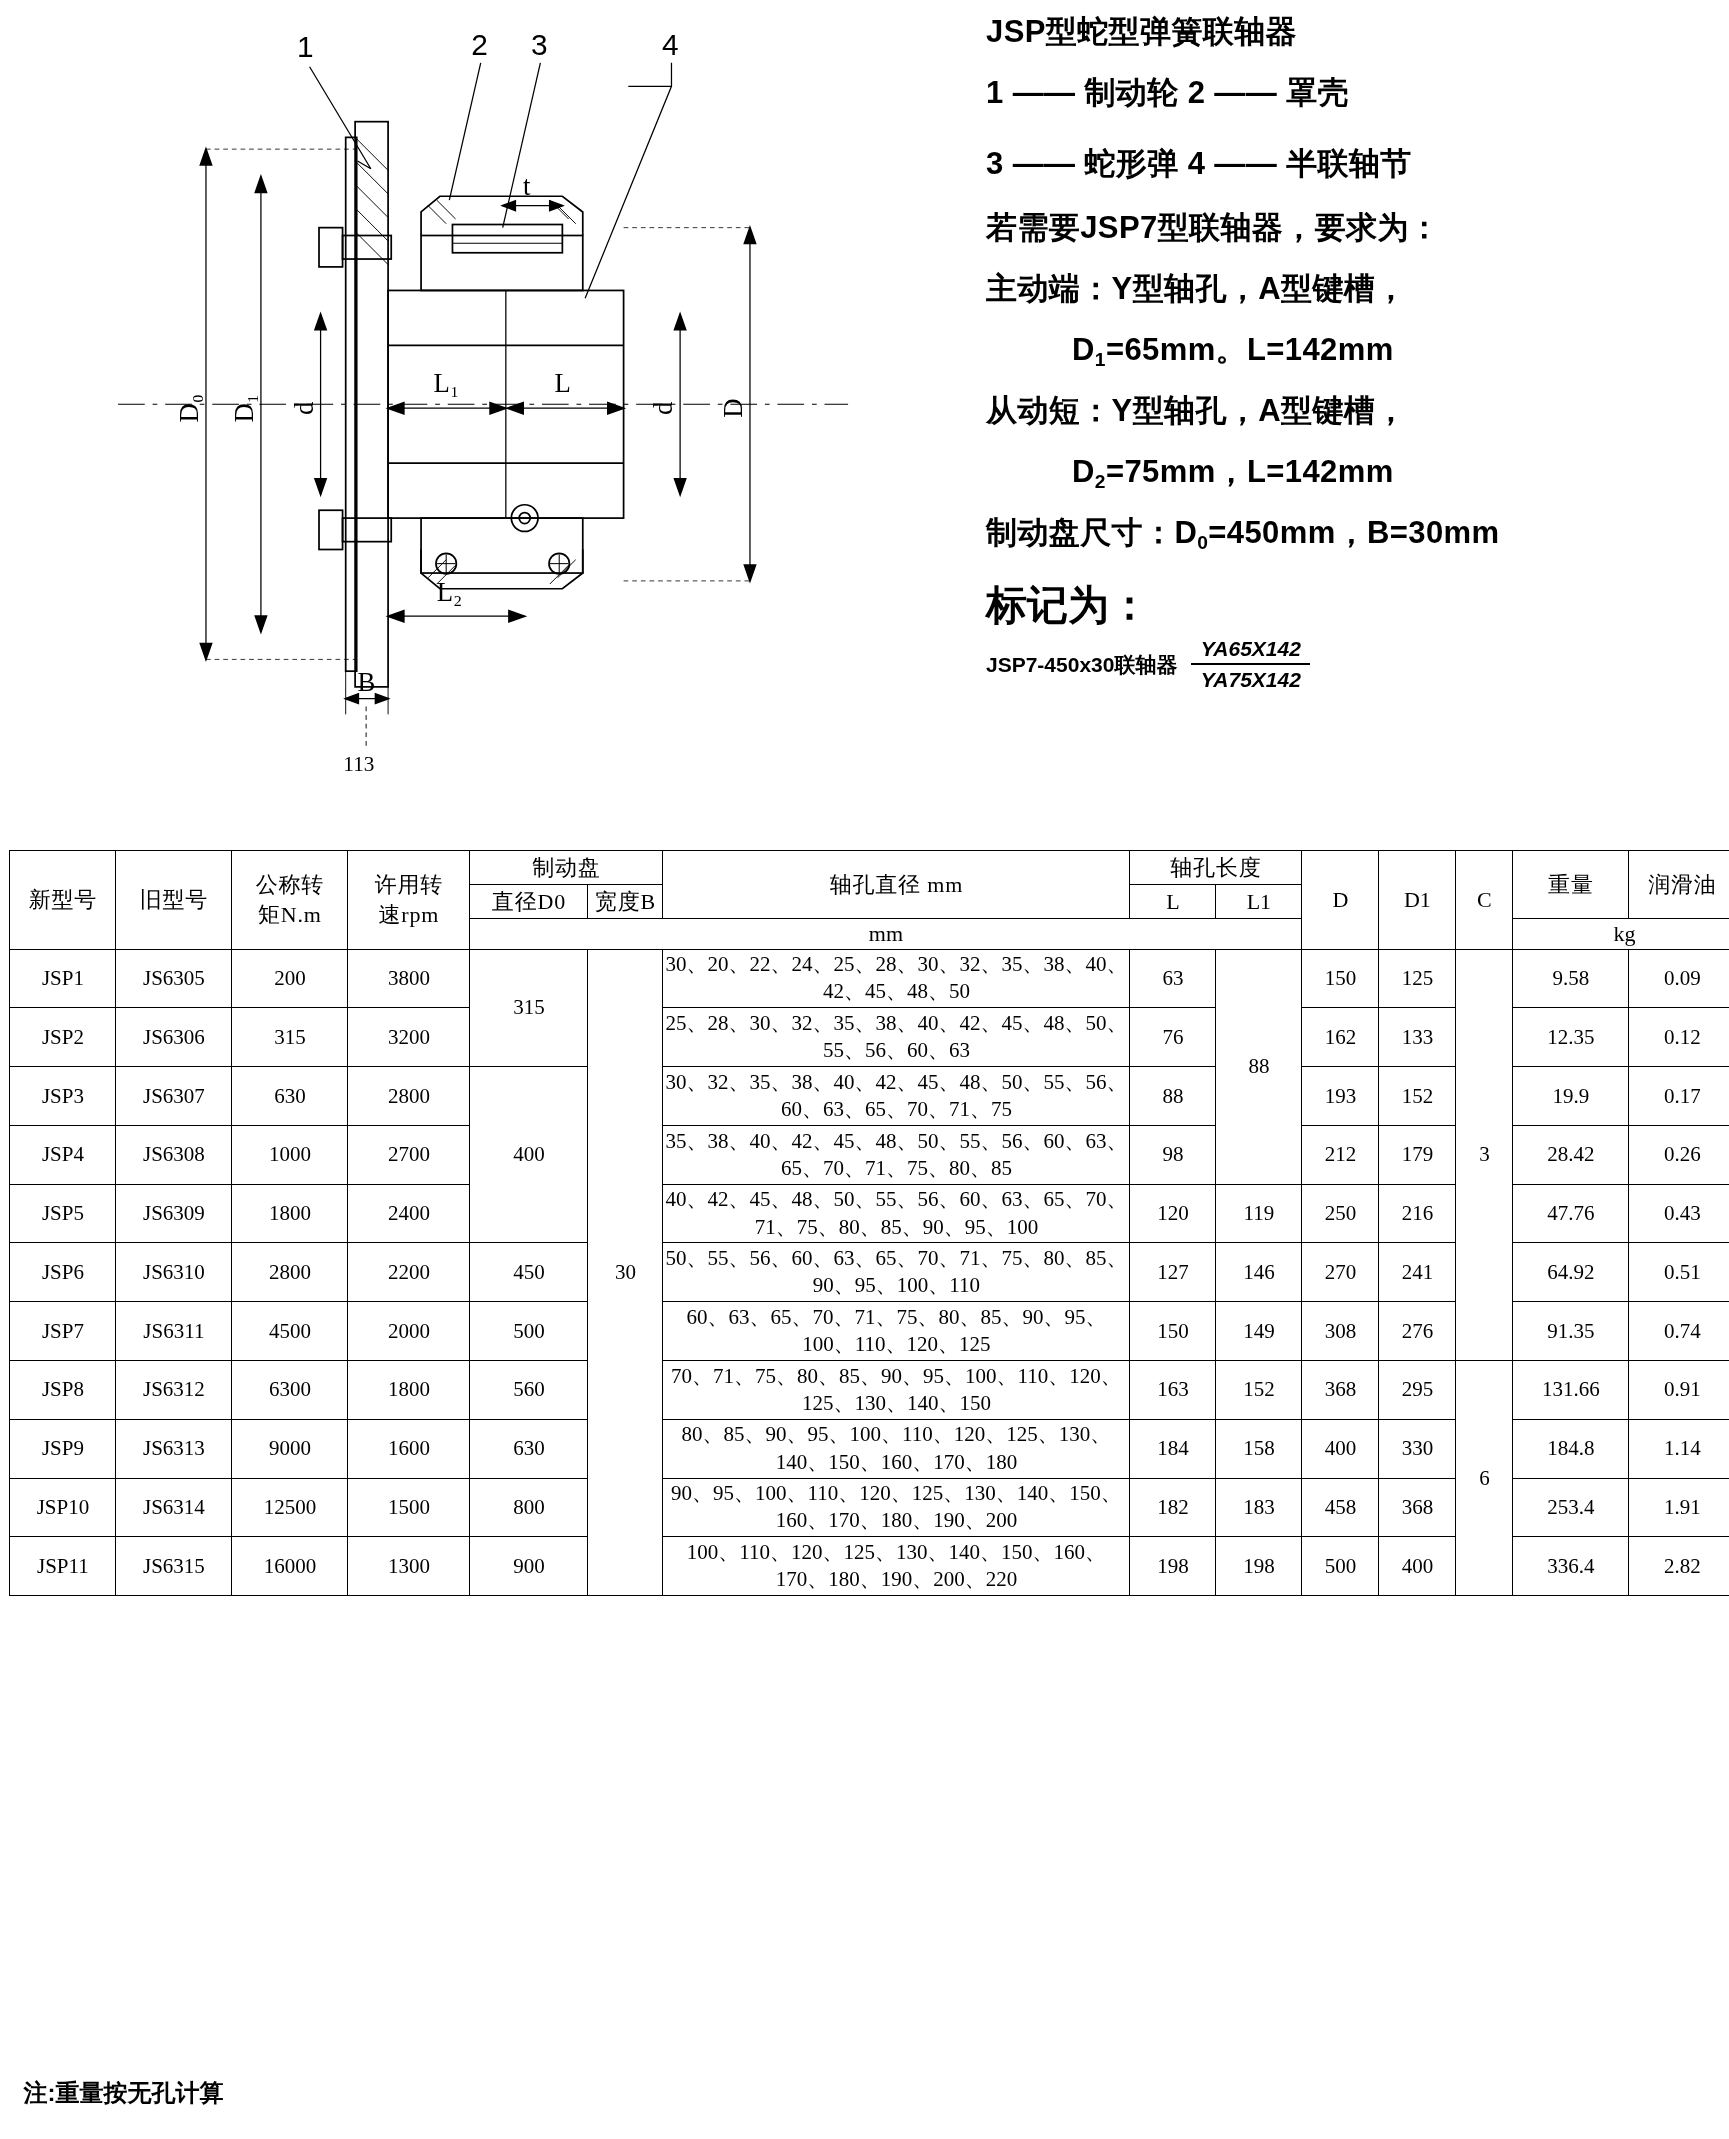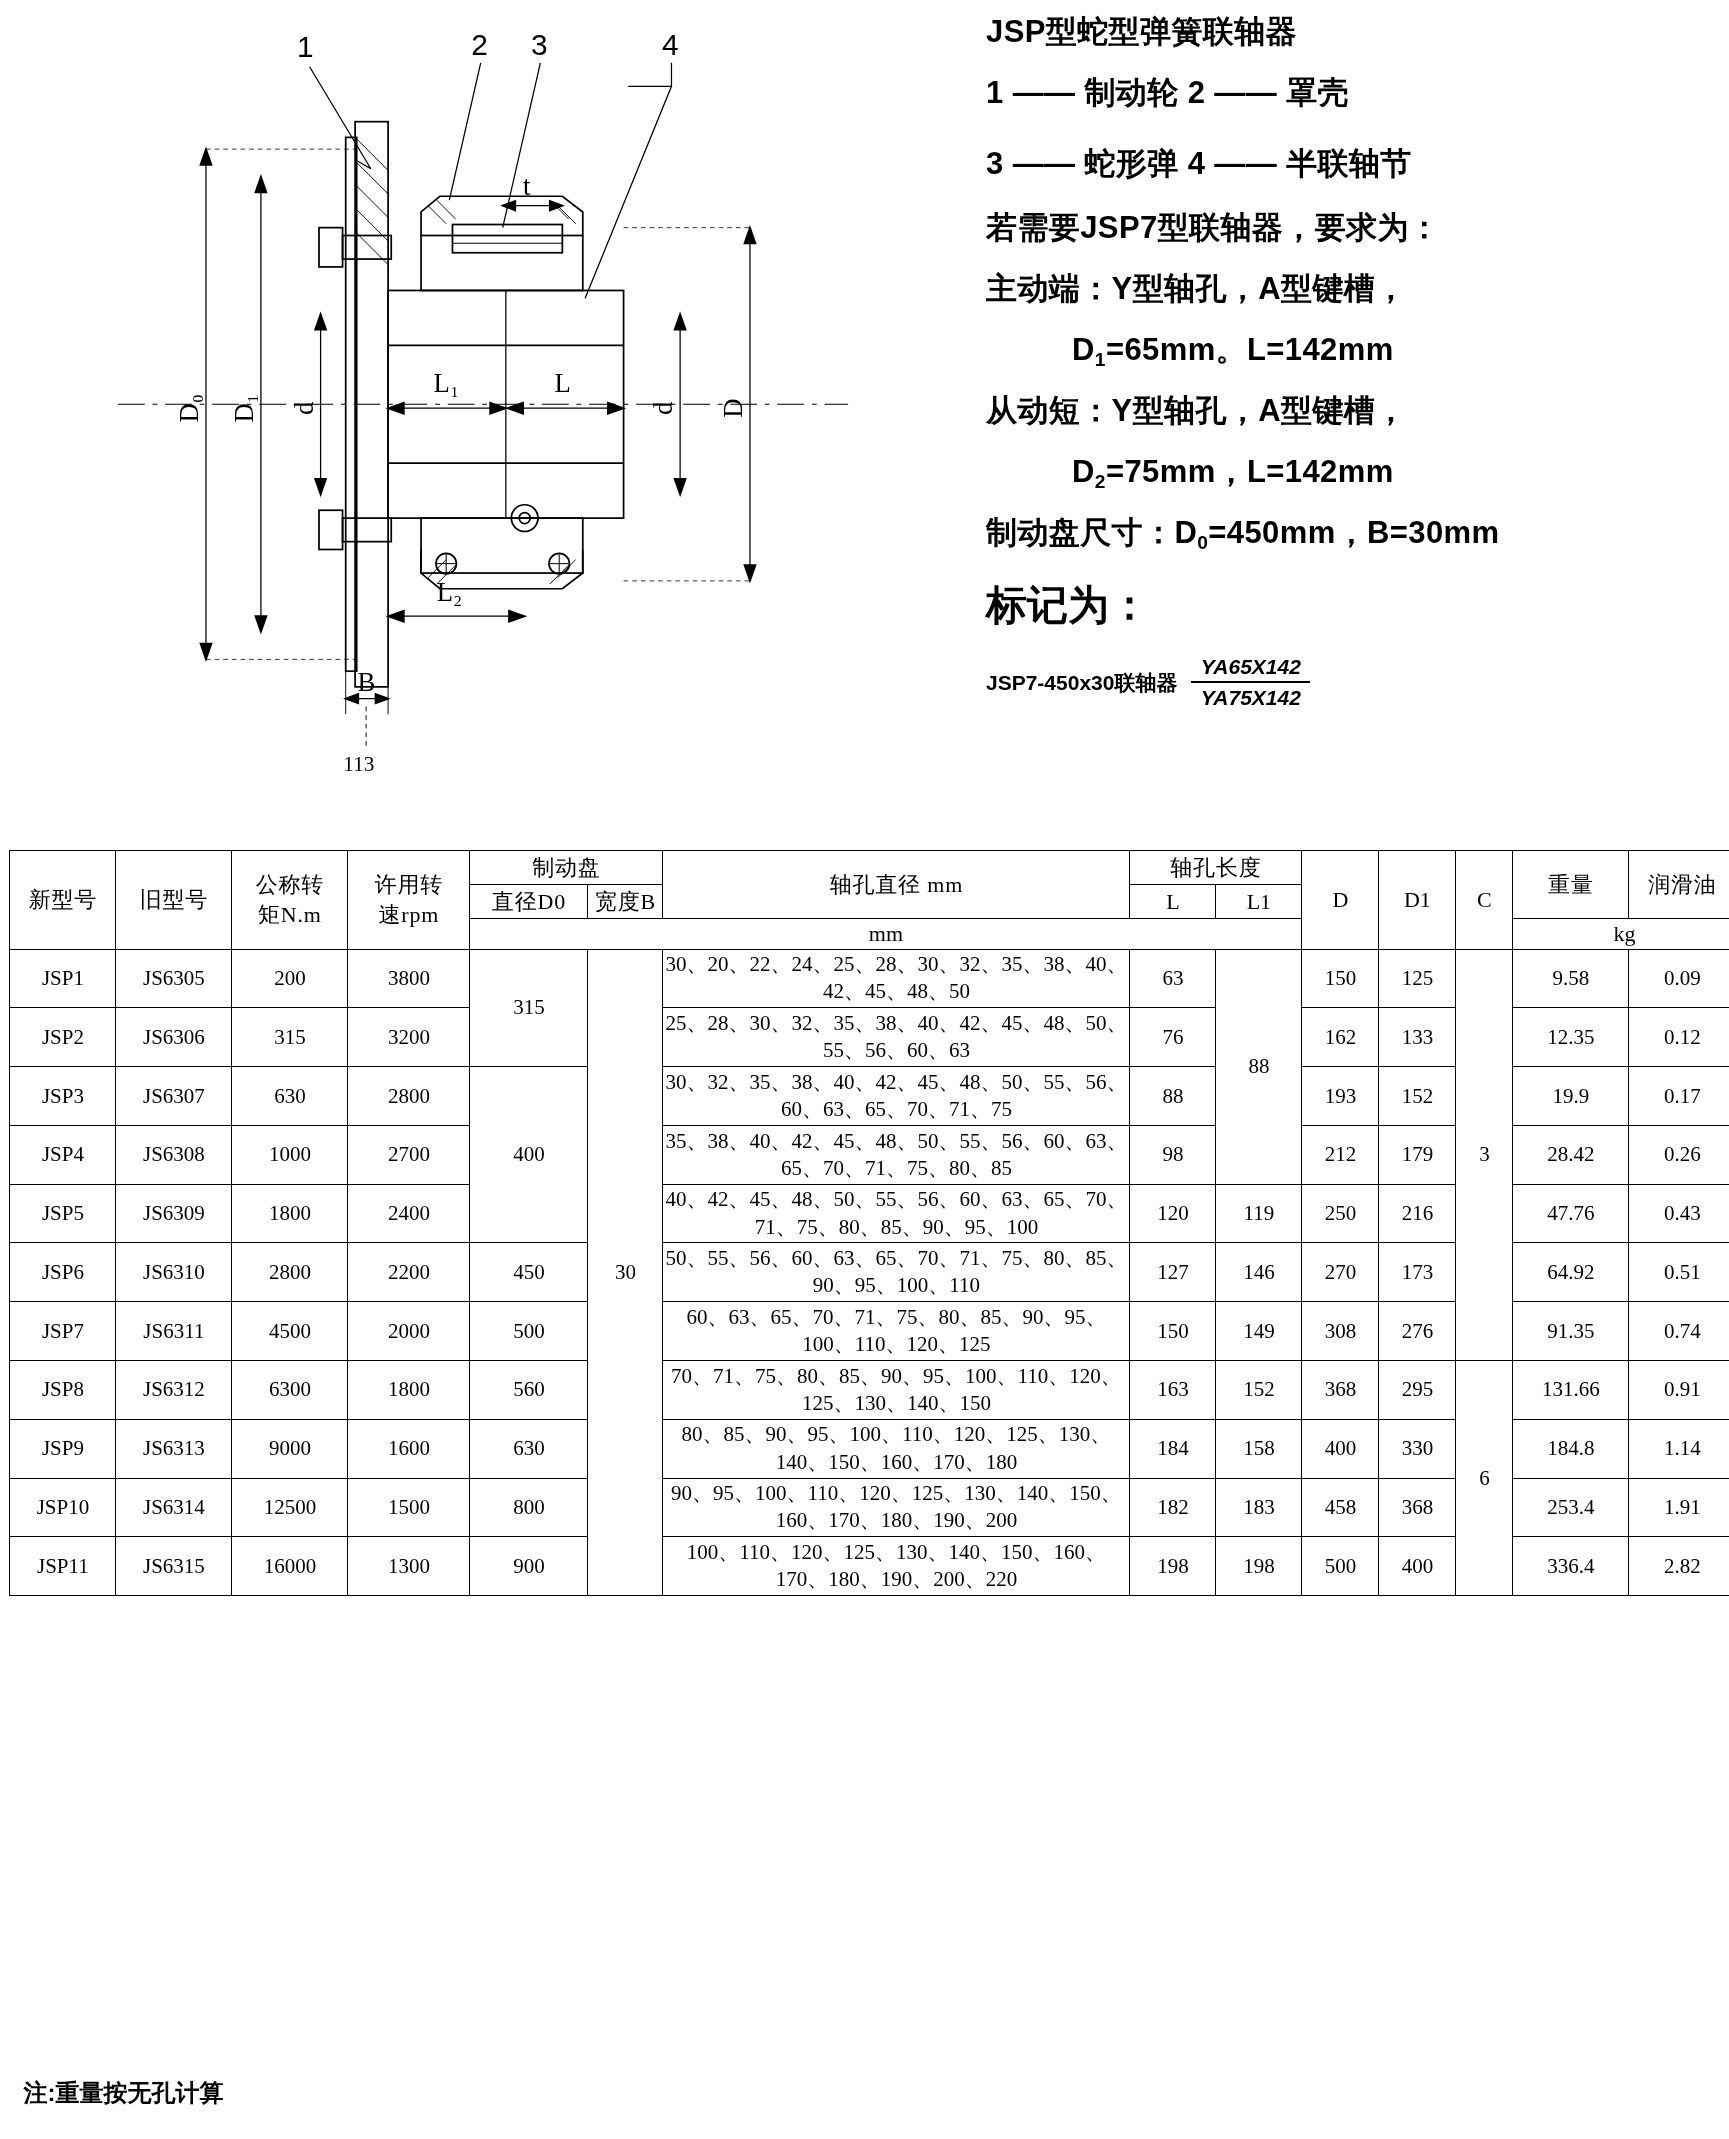--- a/index.html
+++ b/index.html
@@ -11,21 +11,21 @@
   
   #drawing-panel{position:absolute;left:0;top:0;width:974px;height:785px;}
   #drawing-svg{position:absolute;left:0;top:0;}
 
   
   #desc-panel{position:absolute;left:986px;top:16px;width:738px;
               font-family:"Liberation Sans",sans-serif;}
   .desc-line{font-size:31px;line-height:1.0;margin-bottom:30px;white-space:nowrap;font-weight:600;letter-spacing:0.4px;}
   .desc-line.indent{padding-left:86px;}
   .desc-gap{margin-bottom:33px;margin-top:40px;}
-  .mark-head{font-size:41px;font-weight:bold;margin-top:4.7px;margin-bottom:22px;}
+  .mark-head{font-size:41px;font-weight:bold;margin-top:4.7px;margin-bottom:4px;}
   .mark-row{display:flex;align-items:center;font-size:21px;font-weight:600;}
   .mark-frac{display:inline-flex;flex-direction:column;align-items:center;margin-left:14px;font-style:italic;}
   .mark-frac .num{padding:0 9.4px 2.4px 9.4px;}
   .mark-frac .den{padding:3.1px 9.4px 0 9.4px;border-top:2.4px solid #000;}
   sub{font-size:.62em;vertical-align:baseline;position:relative;top:5.5px;}
 
   
   #spec-table{position:absolute;left:9.4px;top:850px;border-collapse:collapse;
               table-layout:fixed;width:1710px;font-family:"Liberation Serif",serif;}
   #spec-table td,#spec-table th{
@@ -333,21 +333,21 @@
     <tr>
       <td>JSP6</td>
       <td>JS6310</td>
       <td>2800</td>
       <td>2200</td>
       <td>450</td>
       <td class="bore-cell">50、55、56、60、63、65、70、71、75、80、85、90、95、100、110</td>
       <td>127</td>
       <td>146</td>
       <td>270</td>
-      <td>173</td>
+      <td>241</td>
       <td>64.92</td>
       <td>0.51</td>
     </tr>
 
     <tr>
       <td>JSP7</td>
       <td>JS6311</td>
       <td>4500</td>
       <td>2000</td>
       <td>500</td>

